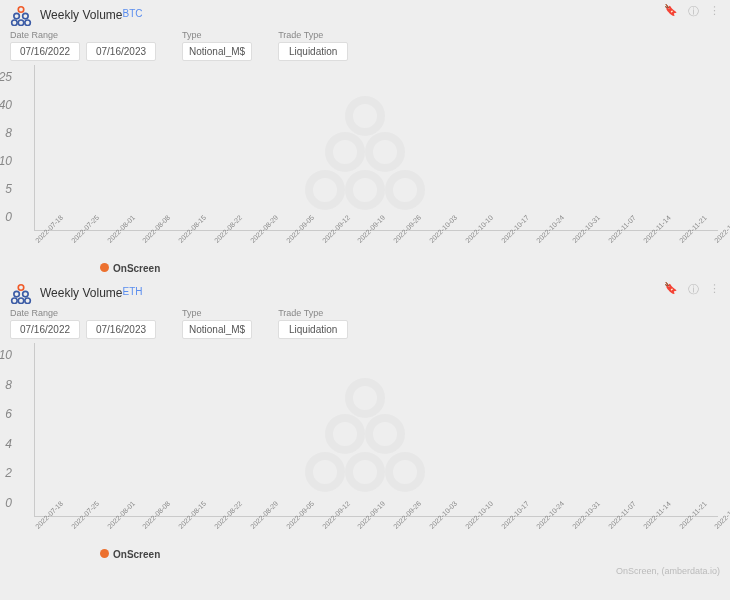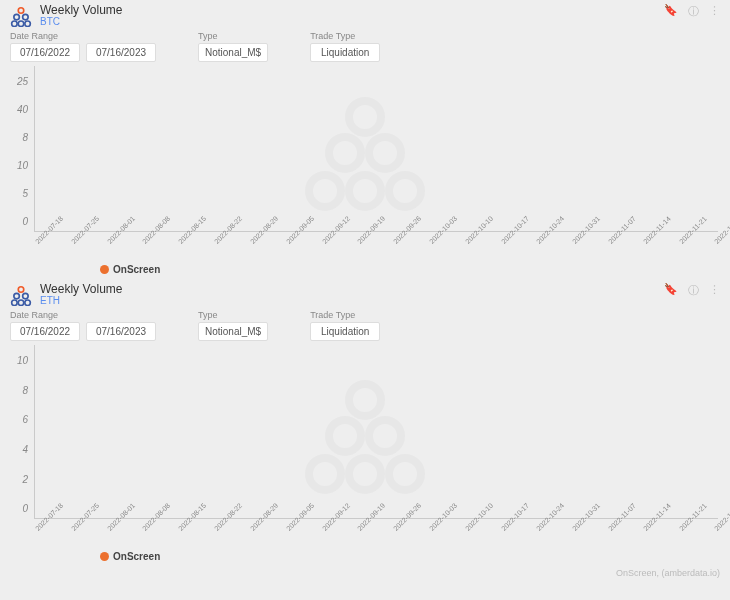--- a/index.html
+++ b/index.html
@@ -1,38 +1,38 @@
 <!DOCTYPE html>
 <html><head>
 <meta charset="utf-8">
 <style>
   html,body{margin:0;padding:0;background:#eeeeee;font-family:-apple-system,Helvetica,Arial,sans-serif;font-size:11px;color:#333;width:730px;height:600px;overflow:hidden}
   .panel{background:#eeeeee;padding:4px 10px 2px 10px}
   .panel-header{display:flex;align-items:center;gap:8px;position:relative}
   .logo{width:22px;height:22px;flex:none}
-  .titles{display:flex;flex-direction:column;line-height:1.05}
+  .titles{display:flex;flex-direction:row;line-height:1.05}
   .title{font-size:12px;color:#333;font-weight:500}
   .asset{font-size:10px;color:#5a8dee;font-weight:500}
   .header-icons{position:absolute;right:0;top:0;display:flex;gap:10px;color:#bbb}
   .header-icons span{cursor:pointer}
-  .controls{display:flex;gap:42px;margin-top:4px}
+  .controls{display:flex;gap:26px;margin-top:4px}
   .ctrl-group{display:flex;flex-direction:column;gap:2px}
   .ctrl-label{font-size:9px;color:#888}
   .ctrl-row{display:flex;gap:6px}
   .ctrl-input{background:#fff;border:1px solid #ddd;border-radius:2px;padding:3px 6px;font-size:10px;color:#555;min-width:56px;text-align:center}
   .chart-box{position:relative;height:192px;margin-top:4px}
   .chart-box.eth{height:200px}
   .yaxis{position:absolute;left:0;top:0;bottom:26px;width:22px}
-  .ytick{position:absolute;right:4px;font-size:10px;color:#888;font-style:italic;transform:translateY(-50%)}
+  .ytick{position:absolute;right:20px;font-size:12px;color:#888;font-style:italic;transform:translateY(-50%)}
   .plot{position:absolute;left:24px;right:2px;top:0;bottom:26px;border-left:1px solid rgba(0,0,0,0.15);border-bottom:1px solid rgba(0,0,0,0.15);display:flex;align-items:flex-end;gap:0}
   .barwrap{flex:1;display:flex;align-items:flex-end;justify-content:center;min-width:0}
   .bar{width:70%;background:#ec702e;min-width:2px}
   .xaxis{position:absolute;left:24px;right:2px;bottom:0;height:26px;display:flex}
   .xt{flex:1;font-size:7px;color:#888;transform:rotate(-45deg);transform-origin:top left;white-space:nowrap;position:relative;top:8px}
-  .legend{display:flex;align-items:center;gap:4px;margin:6px 0 2px 90px}
+  .legend{display:flex;gap:4px;margin:6px 0 2px 90px}
   .swatch{width:9px;height:9px;border-radius:50%;background:#ec702e}
   .legend-label{font-size:10px;color:#444;font-weight:600}
   .wm{position:absolute;left:50%;top:50%;transform:translate(-50%,-55%);opacity:0.22;pointer-events:none}
   .footer{font-size:9px;color:#bbb;text-align:right;padding:2px 10px 4px 0}
 </style>
 </head>
 <body>
 
 <div class="panel">
   <div class="panel-header">

